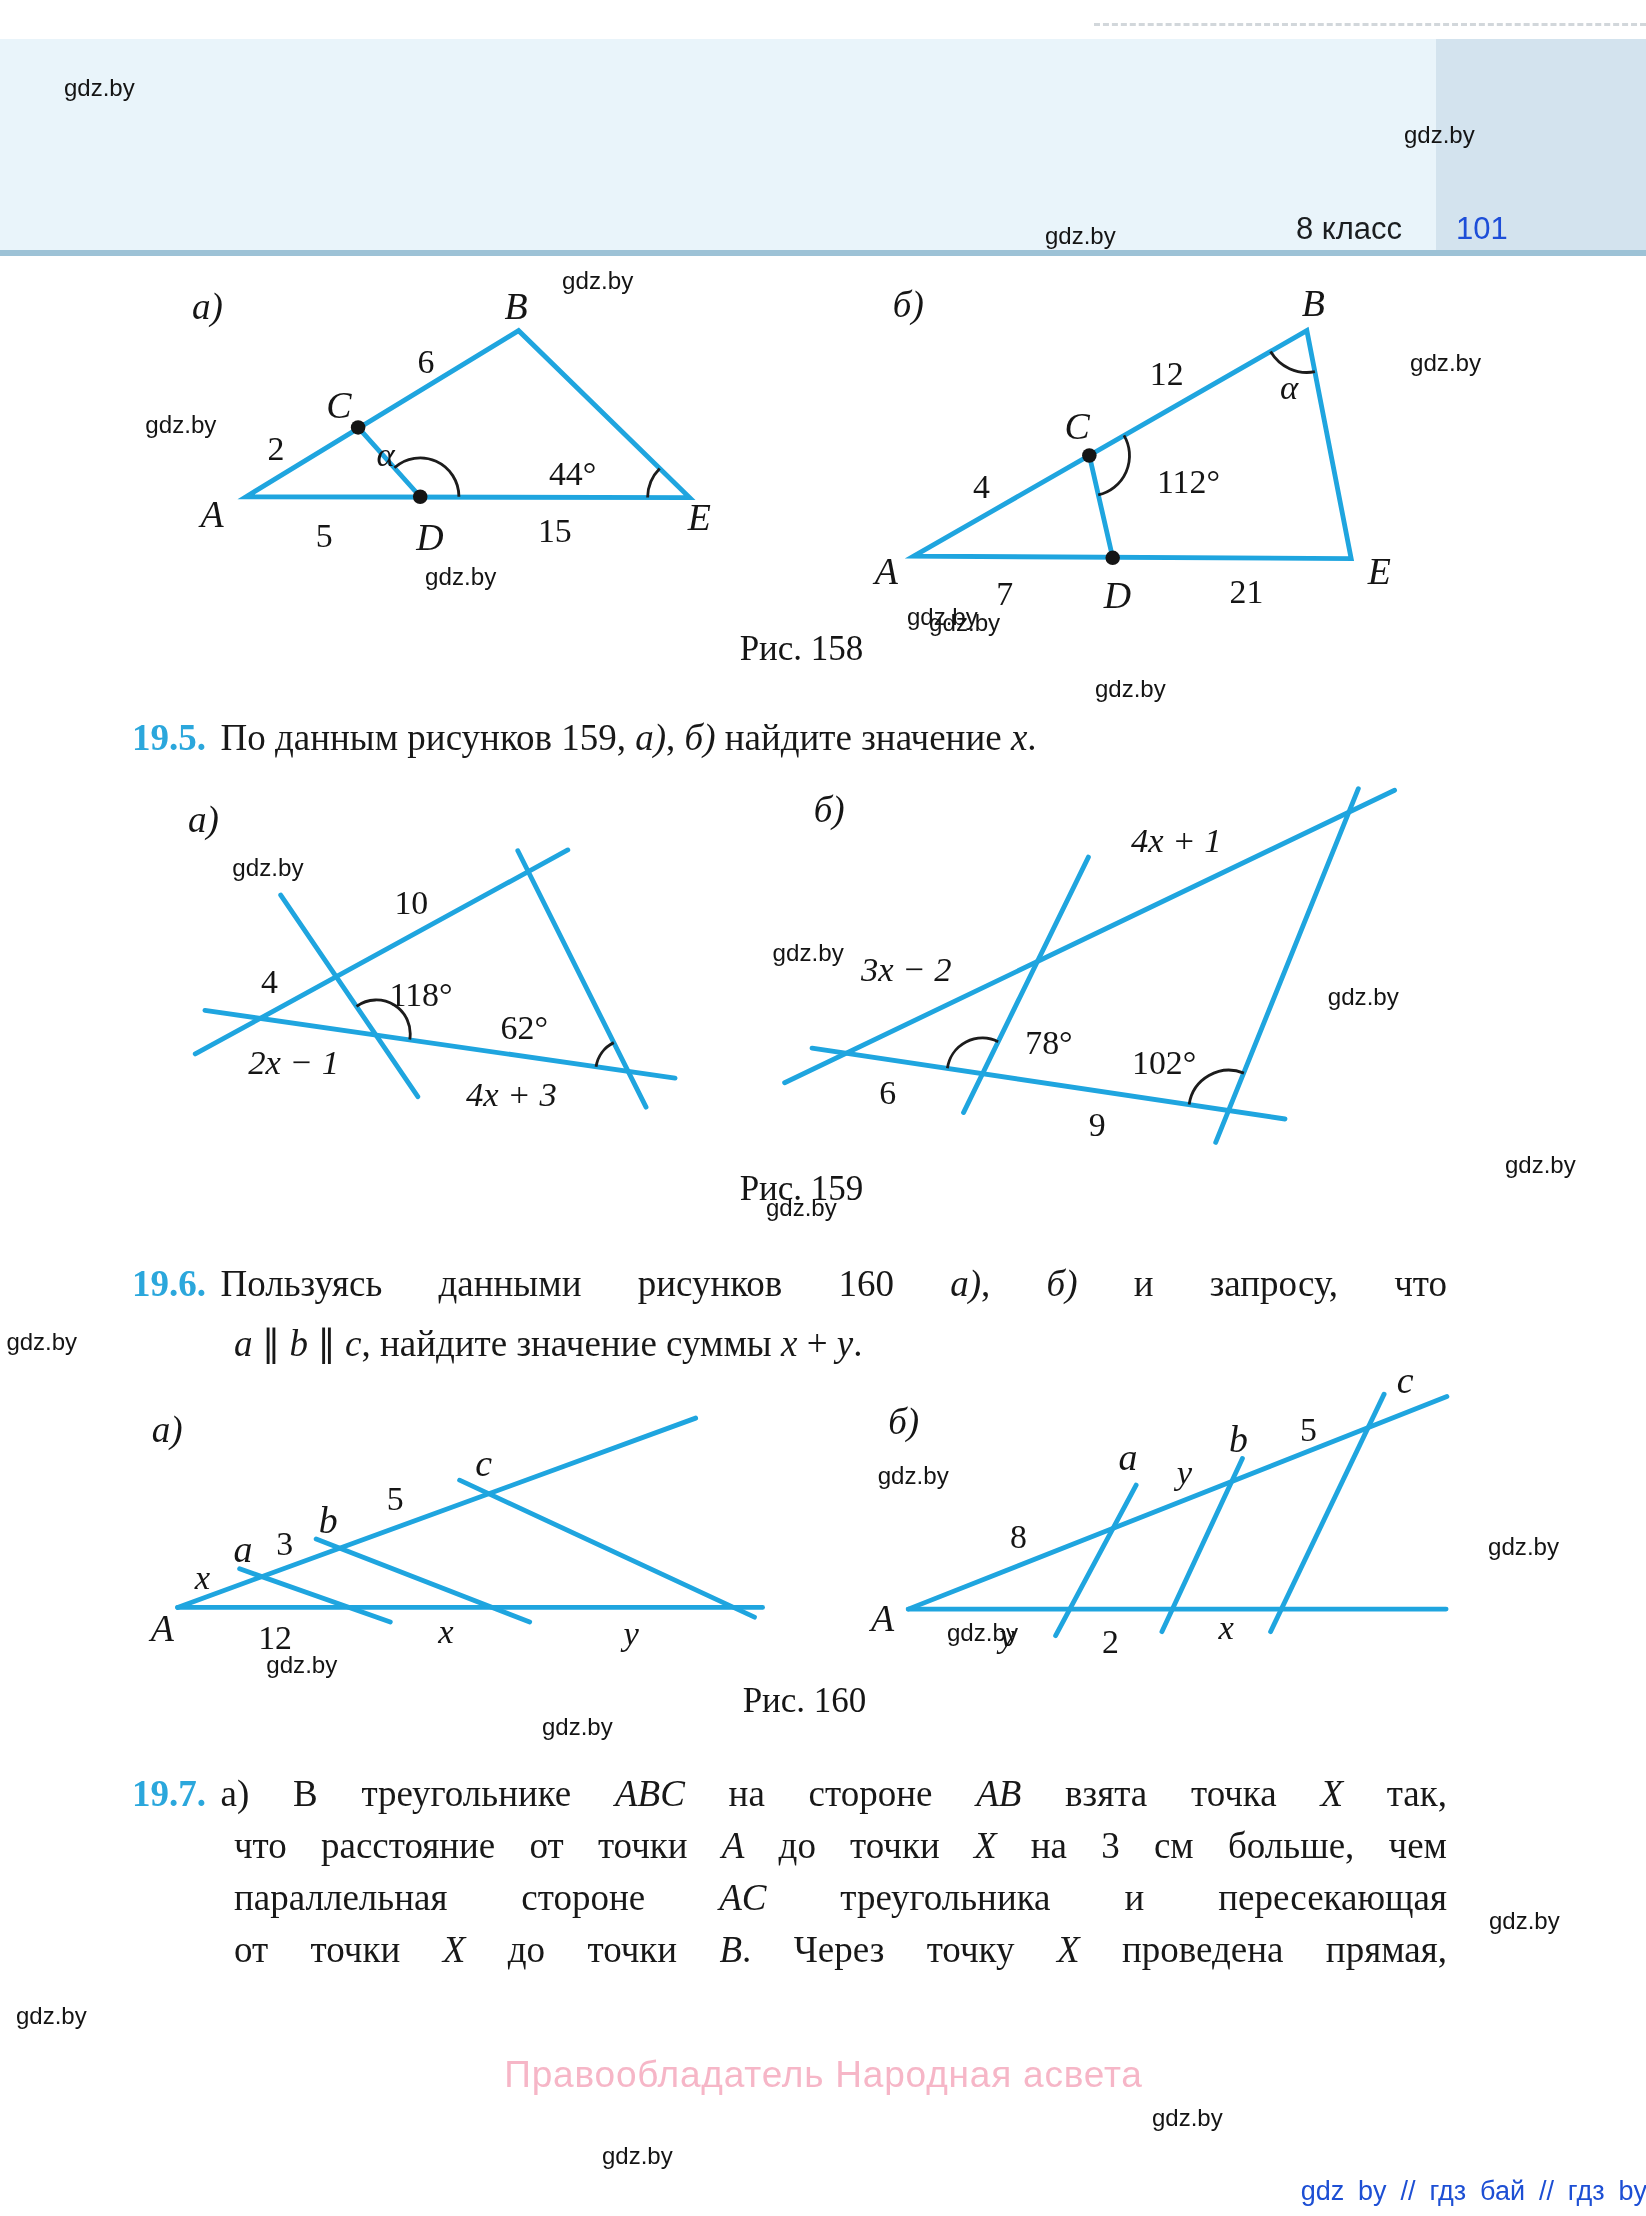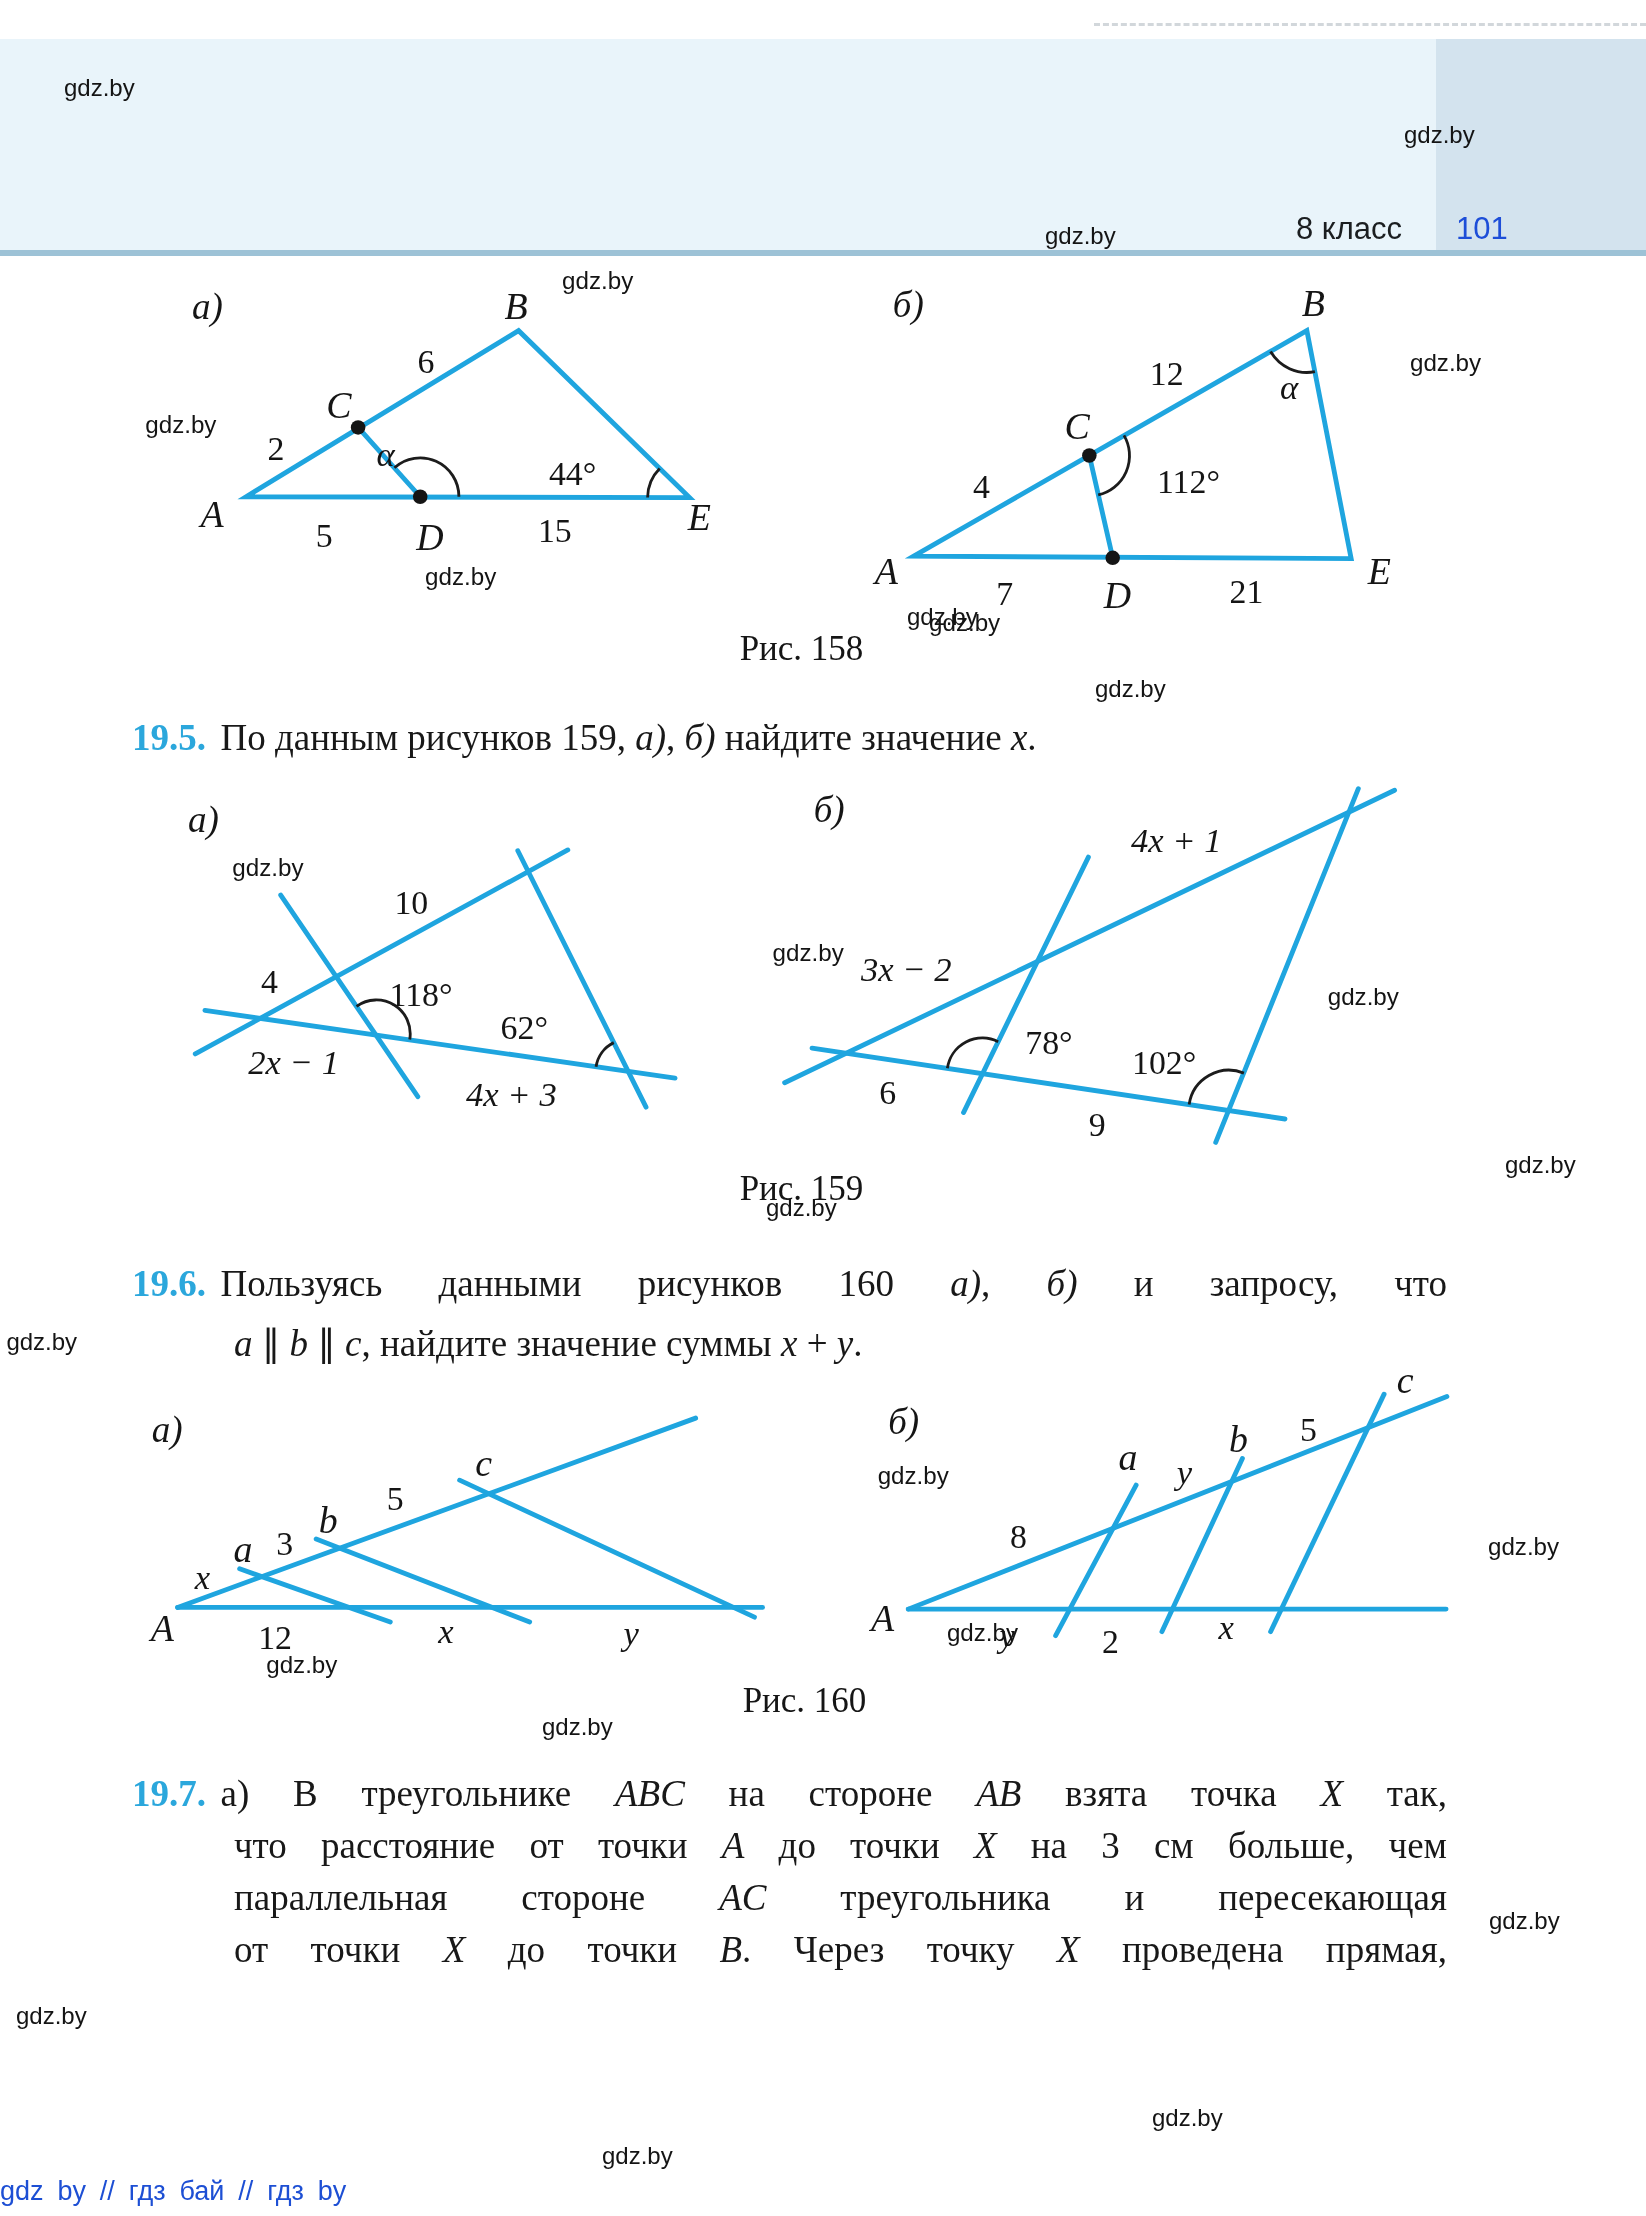--- a/index.html
+++ b/index.html
@@ -34,21 +34,21 @@
   .dot{fill:#151515;stroke:none;}
   .t-panel{font:italic 46px "Liberation Serif",serif;fill:#151515;}
   .t-v{font:italic 47px "Liberation Serif",serif;fill:#151515;}
   .t-n{font:42px "Liberation Serif",serif;fill:#151515;}
   .t-e{font:italic 43px "Liberation Serif",serif;fill:#151515;}
   .t-wm{font:30px "Liberation Sans",sans-serif;fill:#141414;}
   .mid{text-anchor:middle;}
   
   .pink{position:absolute;left:0;top:2054px;width:100%;text-align:center;
         font:37px "Liberation Sans",sans-serif;color:#f6b6c7;letter-spacing:0.8px;}
-  .links{position:absolute;left:0;top:2176px;width:100%;text-align:left;
+  .links{position:absolute;left:0;top:2176px;width:100%;text-align:right;
          font:27px "Liberation Sans",sans-serif;color:#1d4fd4;word-spacing:6.4px;}
 </style>
 </head>
 <body>
 
 <div class="page">
 
   <div class="banner">Ищите нас по запросу ГДЗ Бай</div>
   <div class="topdash"></div>
 
@@ -222,18 +222,19 @@
     <div class="pline ind just">
       <span>параллельная стороне </span><span class="it">AC</span><span> треугольника и пересекающая</span>
     </div>
     <div class="pline ind just">
       <span>от точки </span><span class="it">X</span><span> до точки </span><span class="it">B</span><span>. Через точку </span><span class="it">X</span><span> проведена прямая,</span>
     </div>
   </div>
   <div class="wm" style="left:1489px;top:1907px">gdz.by</div>
   <div class="wm" style="left:16px;top:2002px">gdz.by</div>
 
+  <div class="pink">Правообладатель Народная асвета</div>
   <div class="wm" style="left:1152px;top:2104px">gdz.by</div>
   <div class="wm" style="left:602px;top:2142px">gdz.by</div>
   <div class="links">gdz by  //  гдз бай  //  гдз by</div>
 
 </div>
 
 
 </body></html>

